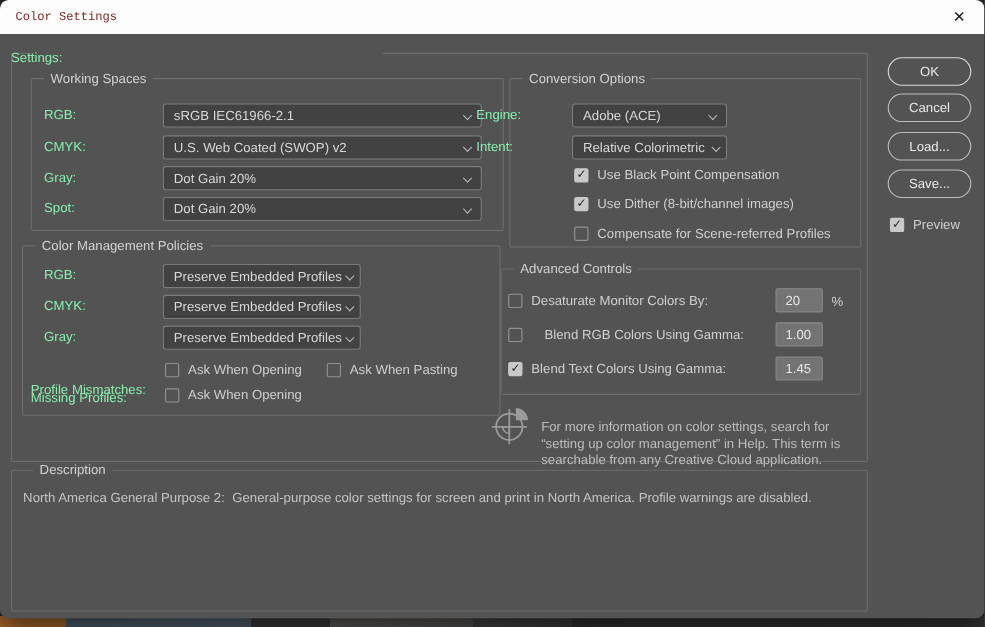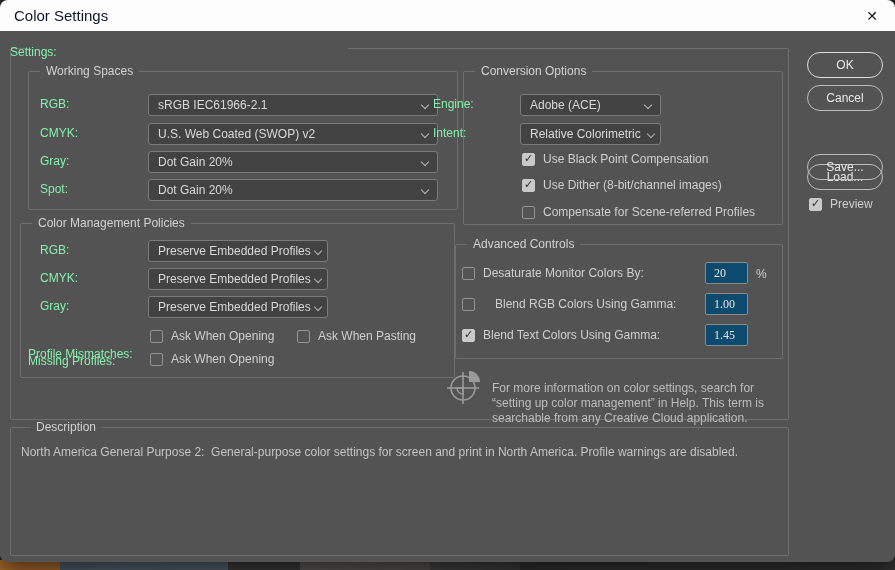--- a/index.html
+++ b/index.html
@@ -23,21 +23,21 @@
   .dialog {
     position:absolute; left:0; top:0; width:895px; height:562px;
     border-radius:8px; overflow:hidden;
     box-shadow:0 10px 24px rgba(0,0,0,.55);
     background:#535353;
   }
   .titlebar {
     position:relative; height:31px; background:#fdfdfd;
     display:flex; align-items:center;
   }
-  .titlebar .title { font-size:15px; color:#0f172a; padding-left:14px; }
+  .titlebar .title { font-size:11px; color:#7f1d1d; padding-left:14px;font-family:Liberation Mono, monospace; }
   .close-btn {
     position:absolute; right:0; top:0; width:46px; height:31px;
     display:flex; align-items:center; justify-content:center;
     font-size:14px; color:#1b1b1b; cursor:default;
   }
   .dlg-body { position:relative; width:895px; height:531px; background:#535353;
     font-size:12px; color:#c9c9c9; }
 
   .grp { position:absolute; border:1px solid #6e6e6e; border-radius:2px; }
   .grp-title {
@@ -68,23 +68,23 @@
     width:13px; height:13px; border:1px solid #939393; border-radius:2px;
     background:transparent; flex:0 0 auto; position:relative;
   }
   .cb.checked .box { background:#c9c9c9; border-color:#c9c9c9; }
   .cb.checked .box::after {
     content:"✓"; position:absolute; left:1px; top:-2px;
     font-size:11px; font-weight:bold; color:#2b2b2b;
   }
 
   .numfld {
-    position:absolute; width:43px; height:22px; background:#0c4a6e;
+    position:absolute; width:43px; height:22px; background:#737373;
     border:1px solid #8a8a8a; border-radius:2px; color:#e6e6e6;
-    font-size:12px; font-family:Liberation Serif, serif; padding:0 0 0 8px;
+    font-size:12px; font-family:Liberation Sans, sans-serif; padding:0 0 0 8px;
     display:flex; align-items:center;
   }
 
   .btn {
     position:absolute; left:807px; width:76px; height:26px;
     border:1px solid #bdbdbd; border-radius:13px; background:transparent;
     color:#e8e8e8; font-size:12px; display:flex; align-items:center;
     justify-content:center; cursor:default;
   }
   .btn.default { border:1.5px solid #dcdcdc; }
@@ -224,21 +224,21 @@
     </svg>
     <div class="info-text" style="left:492px;top:334px;width:296px;margin-top:16px;">For more information on color settings, search for “setting up color management” in Help. This term is searchable from any Creative Cloud application.</div>
 
     <div class="grp" style="left:10px;top:396px;width:779px;height:129px;">
       <span class="grp-title" style="left:19px;">Description</span>
     </div>
     <div class="desc-text" style="left:21px;top:414px;width:756px;">North America General Purpose 2:  General-purpose color settings for screen and print in North America. Profile warnings are disabled.</div>
 
     <button class="btn default" style="top:21px;">OK</button>
     <button class="btn" style="top:54px;">Cancel</button>
-    <button class="btn" style="top:89px;margin-top:44px;">Load...</button>
+    <button class="btn" style="top:89px;">Load...</button>
     <button class="btn" style="top:123px;">Save...</button>
     <div class="cb checked" style="left:809px;top:166px;">
       <span class="box"></span>
       <span>Preview</span>
     </div>
 
   </div>
 </div>
 
 </body></html>

